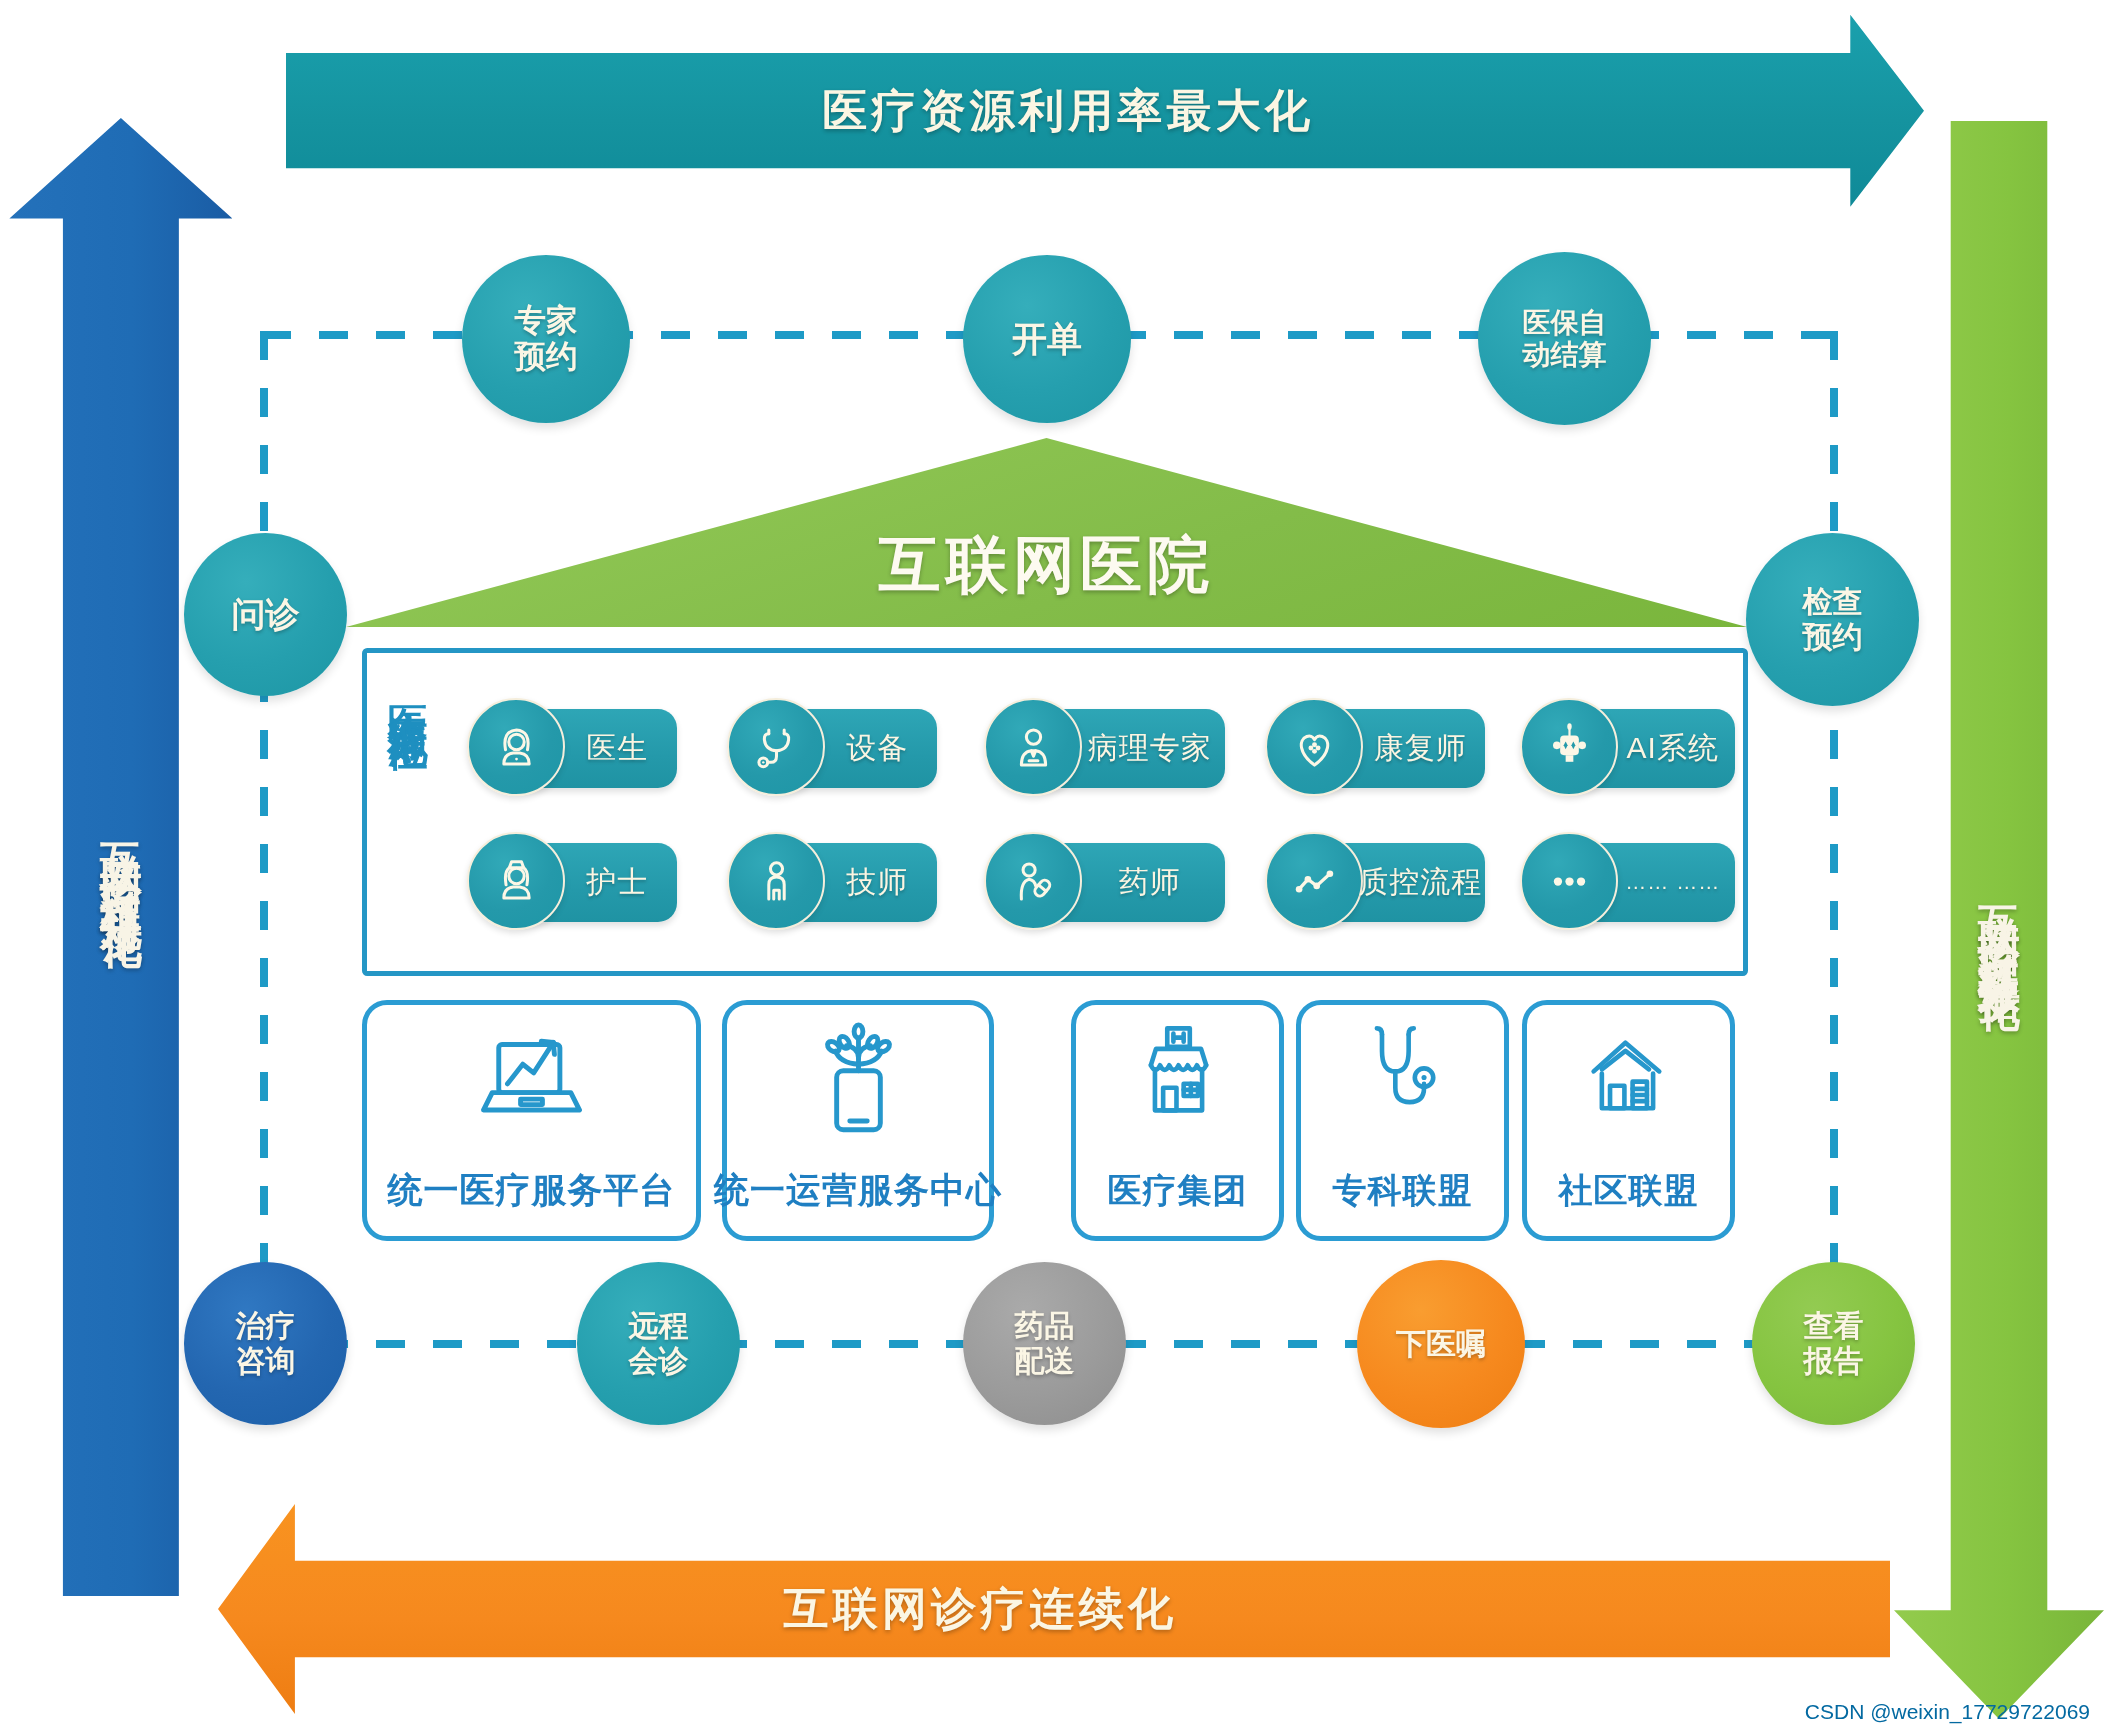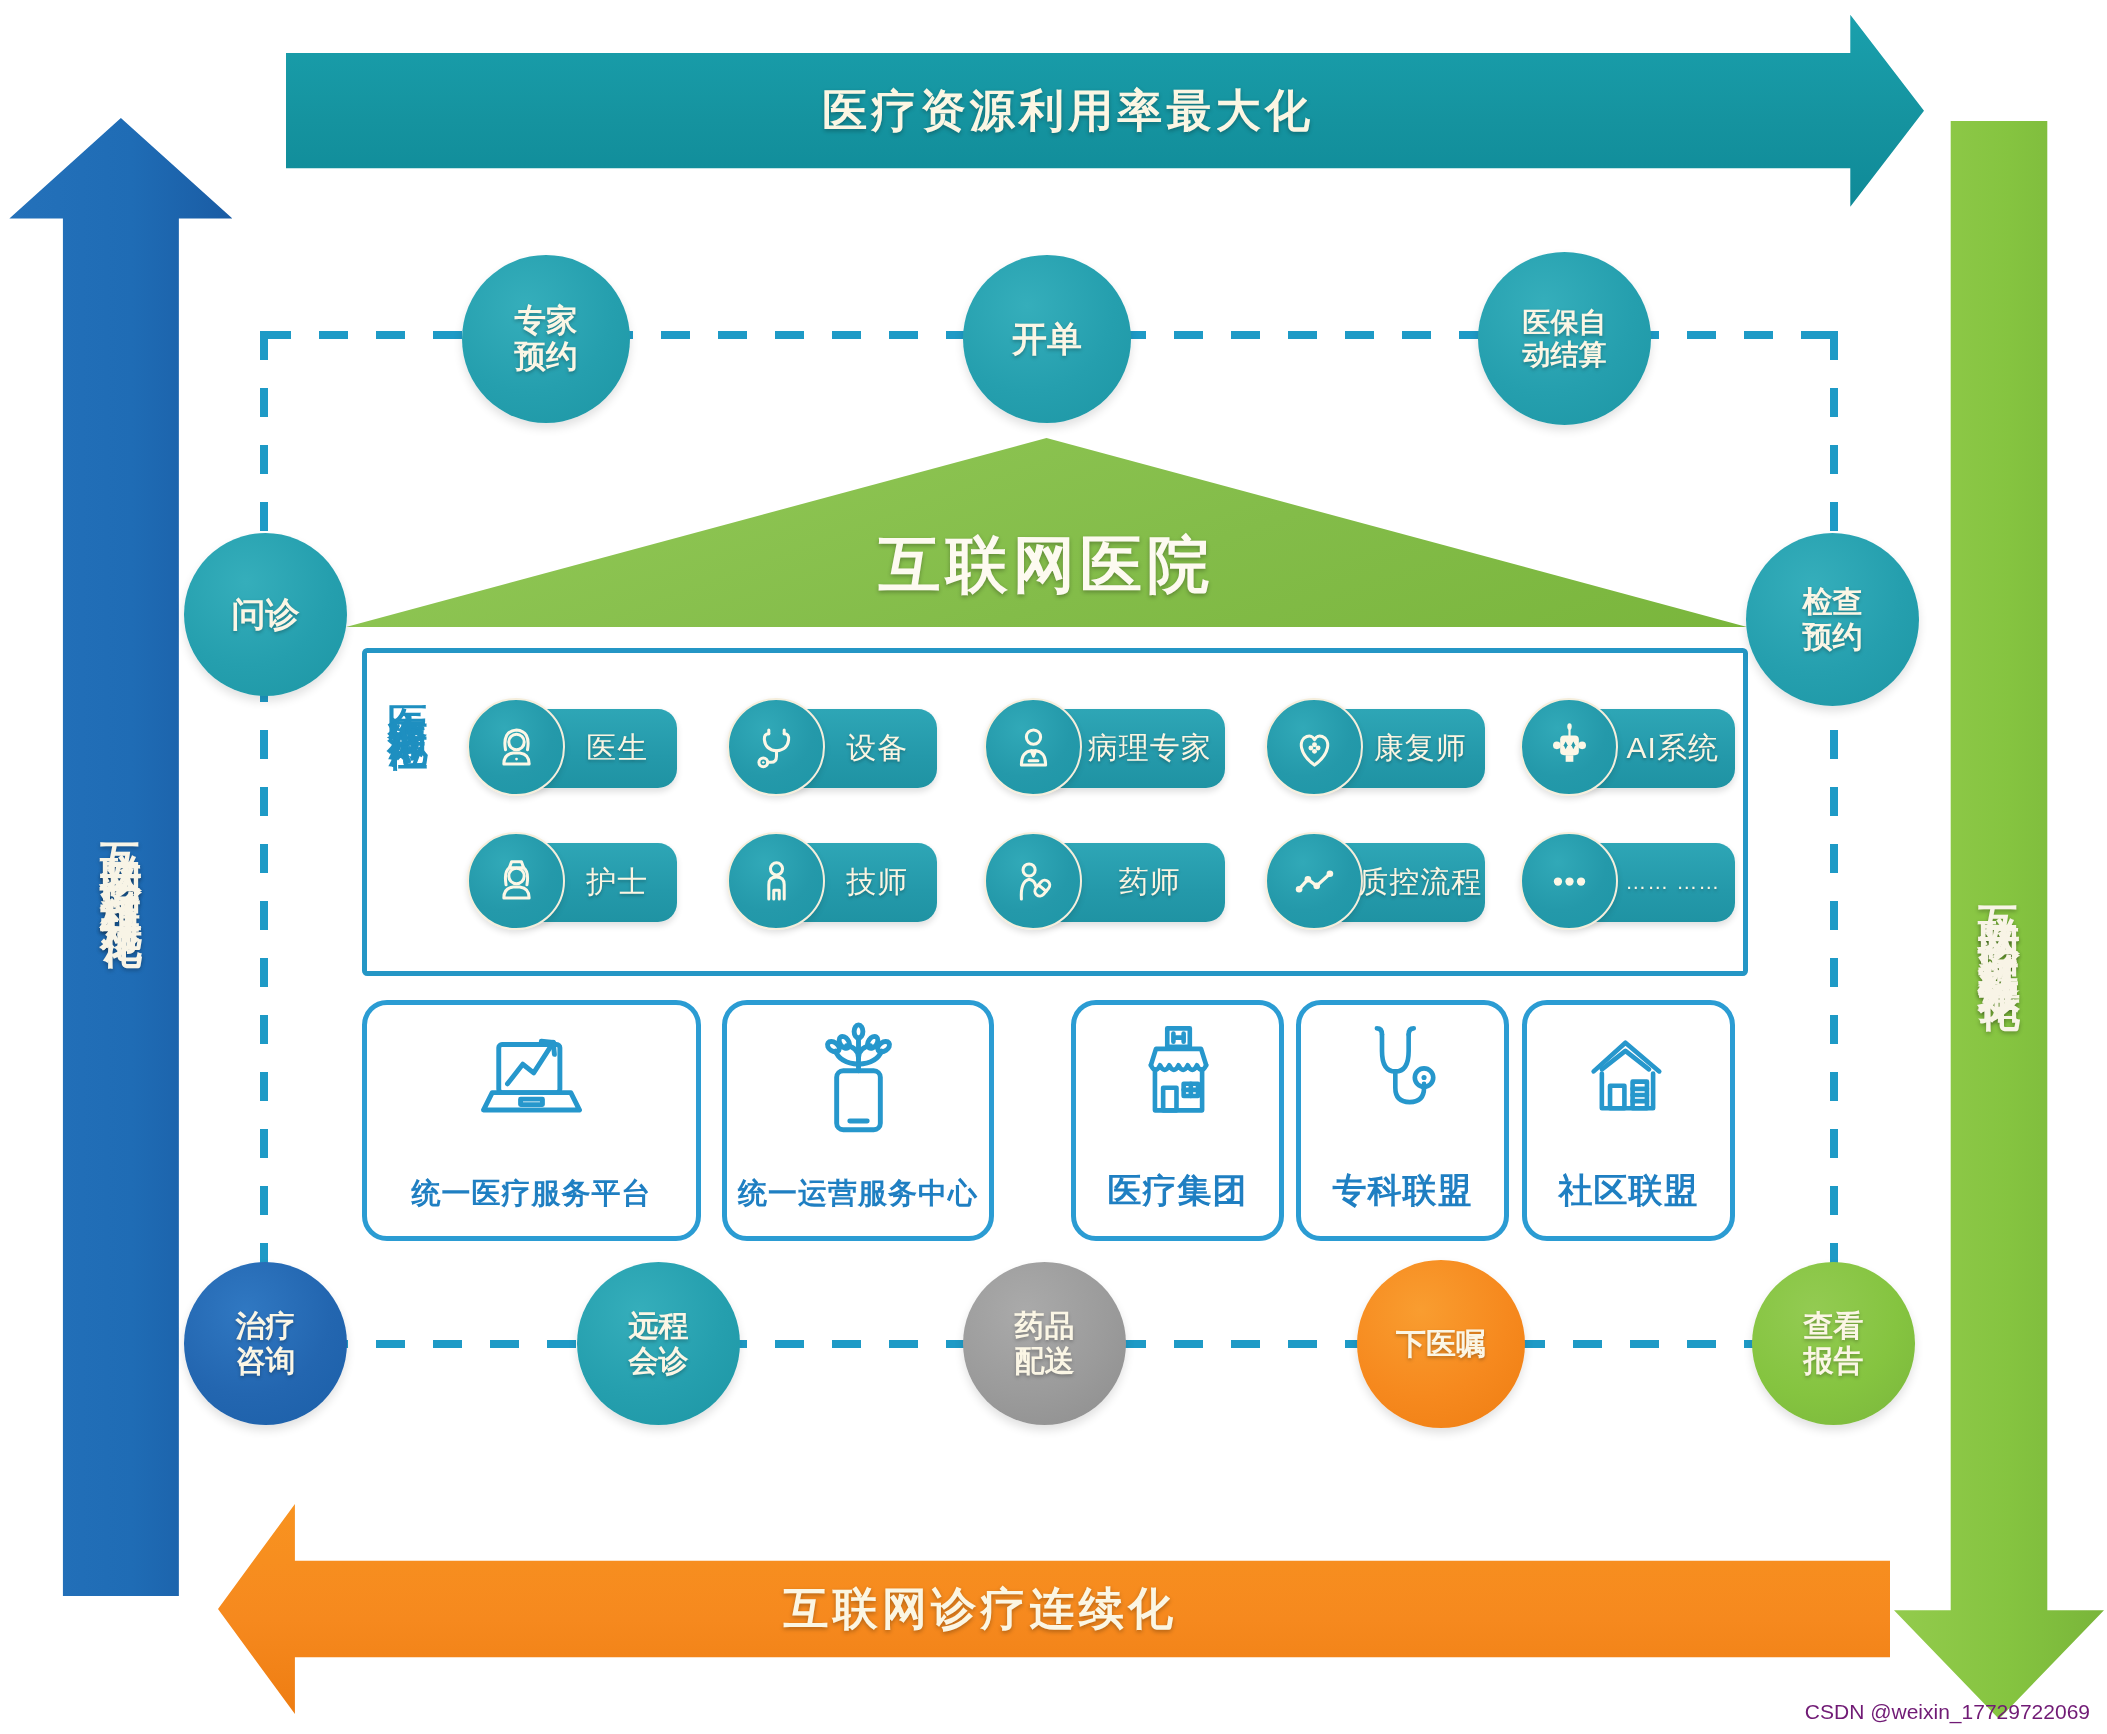--- a/index.html
+++ b/index.html
@@ -107,23 +107,23 @@
   .org-box{
     position:absolute;top:1000px;height:241px;z-index:2;background:#ffffff;
     border:5.2px solid #2b9cd3;border-radius:25px;box-sizing:border-box;
     display:flex;flex-direction:column;align-items:center;justify-content:flex-end;
   }
   .org-icon{position:absolute;top:9.4px;left:0;right:0;display:flex;justify-content:center;}
   .org-label{
     margin-bottom:22px;color:#1f7fc2;font-weight:bold;font-size:34px;
     letter-spacing:1px;white-space:nowrap;
   }
-  .org-wide .org-label{font-size:29px;}
-  
-  .watermark{position:absolute;right:18px;top:1700px;z-index:5;color:#701a75;font-size:21px;}
+  .org-wide .org-label{font-size:35px;}
+  
+  .watermark{position:absolute;right:18px;top:1700px;z-index:5;color:#0369a1;font-size:21px;}
   svg{display:block;}
 </style>
 </head>
 <body>
 
 <div class="canvas">
 
   <div class="arrow arrow-top">
     <div class="arrow-label-h">医疗资源利用率最大化</div>
   </div>

